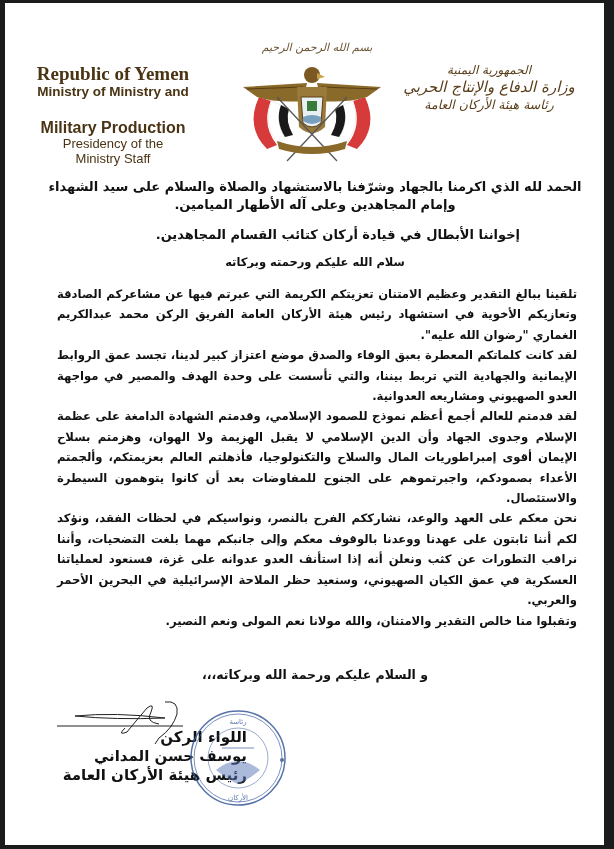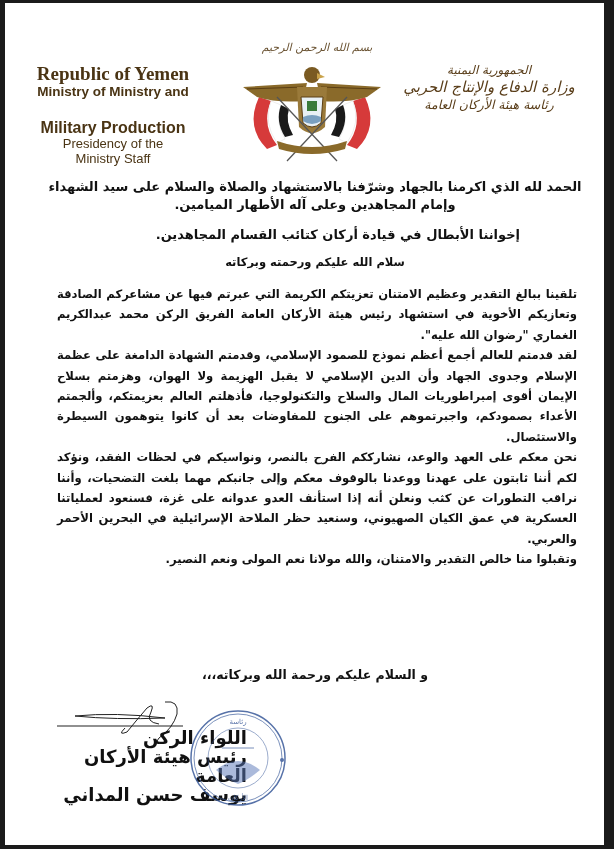--- a/index.html
+++ b/index.html
@@ -115,21 +115,21 @@
       position: absolute;
       left: 50px; top: 695px;
       width: 140px; height: 50px;
     }
     .signer {
       position: absolute;
       left: 52px; top: 725px;
       width: 190px;
       text-align: right;
       font-weight: bold;
-      font-size: 18px;
+      font-size: 15px;
       line-height: 19px;
     }
     .stamp {
       position: absolute;
       left: 183px; top: 705px;
       width: 100px; height: 100px;
       opacity: 0.85;
     }
   </style>
 </head>
@@ -181,38 +181,39 @@
     <div class="a2">وزارة الدفاع والإنتاج الحربي</div>
     <div class="a3">رئاسة هيئة الأركان العامة</div>
   </div>
 
   <div class="rtl opening">الحمد لله الذي اكرمنا بالجهاد وشرّفنا بالاستشهاد والصلاة والسلام على سيد الشهداء وإمام المجاهدين وعلى آله الأطهار الميامين.</div>
   <div class="rtl addressee">إخواننا الأبطال في قيادة أركان كتائب القسام المجاهدين.</div>
   <div class="rtl salam-top">سلام الله عليكم ورحمته وبركاته</div>
 
   <div class="rtl body-text">
     <p>تلقينا ببالغ التقدير وعظيم الامتنان تعزيتكم الكريمة التي عبرتم فيها عن مشاعركم الصادقة وتعازيكم الأخوية في استشهاد رئيس هيئة الأركان العامة الفريق الركن محمد عبدالكريم الغماري "رضوان الله عليه".</p>
+    <p>لقد كانت كلماتكم المعطرة بعبق الوفاء والصدق موضع اعتزاز كبير لدينا، تجسد عمق الروابط الإيمانية والجهادية التي تربط بيننا، والتي تأسست على وحدة الهدف والمصير في مواجهة العدو الصهيوني ومشاريعه العدوانية.</p>
     <p>لقد قدمتم للعالم أجمع أعظم نموذج للصمود الإسلامي، وقدمتم الشهادة الدامغة على عظمة الإسلام وجدوى الجهاد وأن الدين الإسلامي لا يقبل الهزيمة ولا الهوان، وهزمتم بسلاح الإيمان أقوى إمبراطوريات المال والسلاح والتكنولوجيا، فأذهلتم العالم بعزيمتكم، وألجمتم الأعداء بصمودكم، واجبرتموهم على الجنوح للمفاوضات بعد أن كانوا يتوهمون السيطرة والاستئصال.</p>
     <p>نحن معكم على العهد والوعد، نشارككم الفرح بالنصر، ونواسيكم في لحظات الفقد، ونؤكد لكم أننا ثابتون على عهدنا ووعدنا بالوقوف معكم وإلى جانبكم مهما بلغت التضحيات، وأننا نراقب التطورات عن كثب ونعلن أنه إذا استأنف العدو عدوانه على غزة، فسنعود لعملياتنا العسكرية في عمق الكيان الصهيوني، وسنعيد حظر الملاحة الإسرائيلية في البحرين الأحمر والعربي.</p>
     <p>وتقبلوا منا خالص التقدير والامتنان، والله مولانا نعم المولى ونعم النصير.</p>
   </div>
 
   <div class="rtl salam-bottom">و السلام عليكم ورحمة الله وبركاته،،،</div>
 
   <svg class="signature-scribble" viewBox="0 0 140 50">
     <path d="M2 28 L128 28" stroke="#222" stroke-width="1.2" fill="none"></path>
     <path d="M20 18 Q60 14 110 20 Q60 22 20 18" stroke="#222" stroke-width="1" fill="none"></path>
     <path d="M70 30 Q62 38 72 34 Q80 24 92 10 Q100 4 96 14 Q90 24 104 26" stroke="#222" stroke-width="1" fill="none"></path>
     <path d="M110 4 Q124 2 122 16 Q118 30 104 40 L100 46" stroke="#222" stroke-width="1" fill="none"></path>
   </svg>
 
   <div class="rtl signer">
     <div>اللواء الركن</div>
+    <div>يوسف حسن المداني</div>
     <div>رئيس هيئة الأركان العامة</div>
-    <div>يوسف حسن المداني</div>
   </div>
 
   <svg class="stamp" viewBox="0 0 100 100">
     <circle cx="50" cy="50" r="47" fill="none" stroke="#3a5a9a" stroke-width="1.5"></circle>
     <circle cx="50" cy="50" r="44" fill="none" stroke="#3a5a9a" stroke-width="0.8"></circle>
     <circle cx="50" cy="50" r="30" fill="none" stroke="#3a5a9a" stroke-width="0.6"></circle>
     <path d="M28 62 Q50 44 72 62 Q60 72 50 76 Q40 72 28 62 Z" fill="#5a78b8" opacity="0.6"></path>
     <path d="M34 40 L66 40" stroke="#3a5a9a" stroke-width="0.8"></path>
     <circle cx="94" cy="52" r="2" fill="#3a5a9a"></circle>
     <text x="50" y="16" font-size="7" fill="#3a5a9a" text-anchor="middle" font-family="DejaVu Sans, sans-serif">رئاسة</text>

